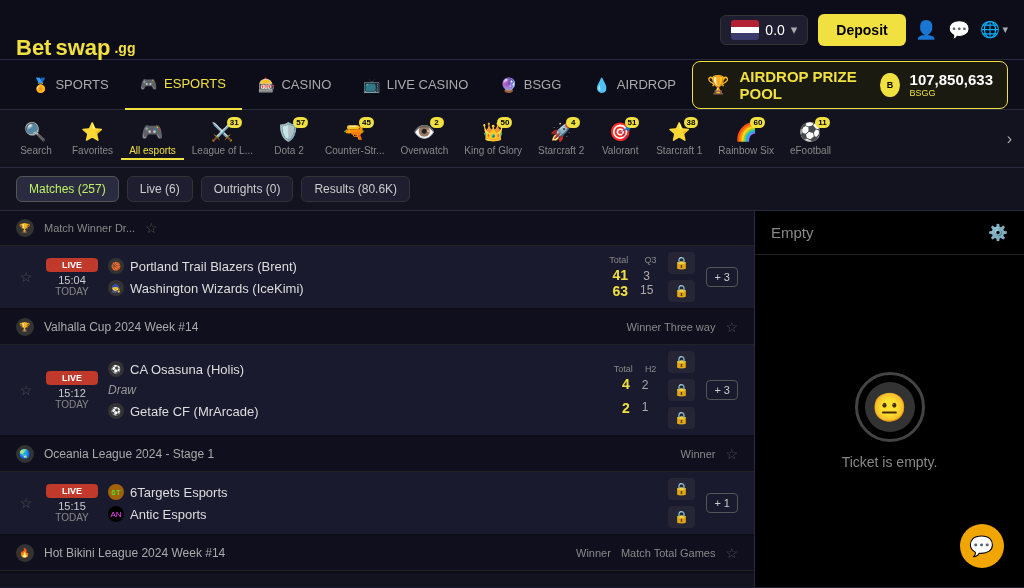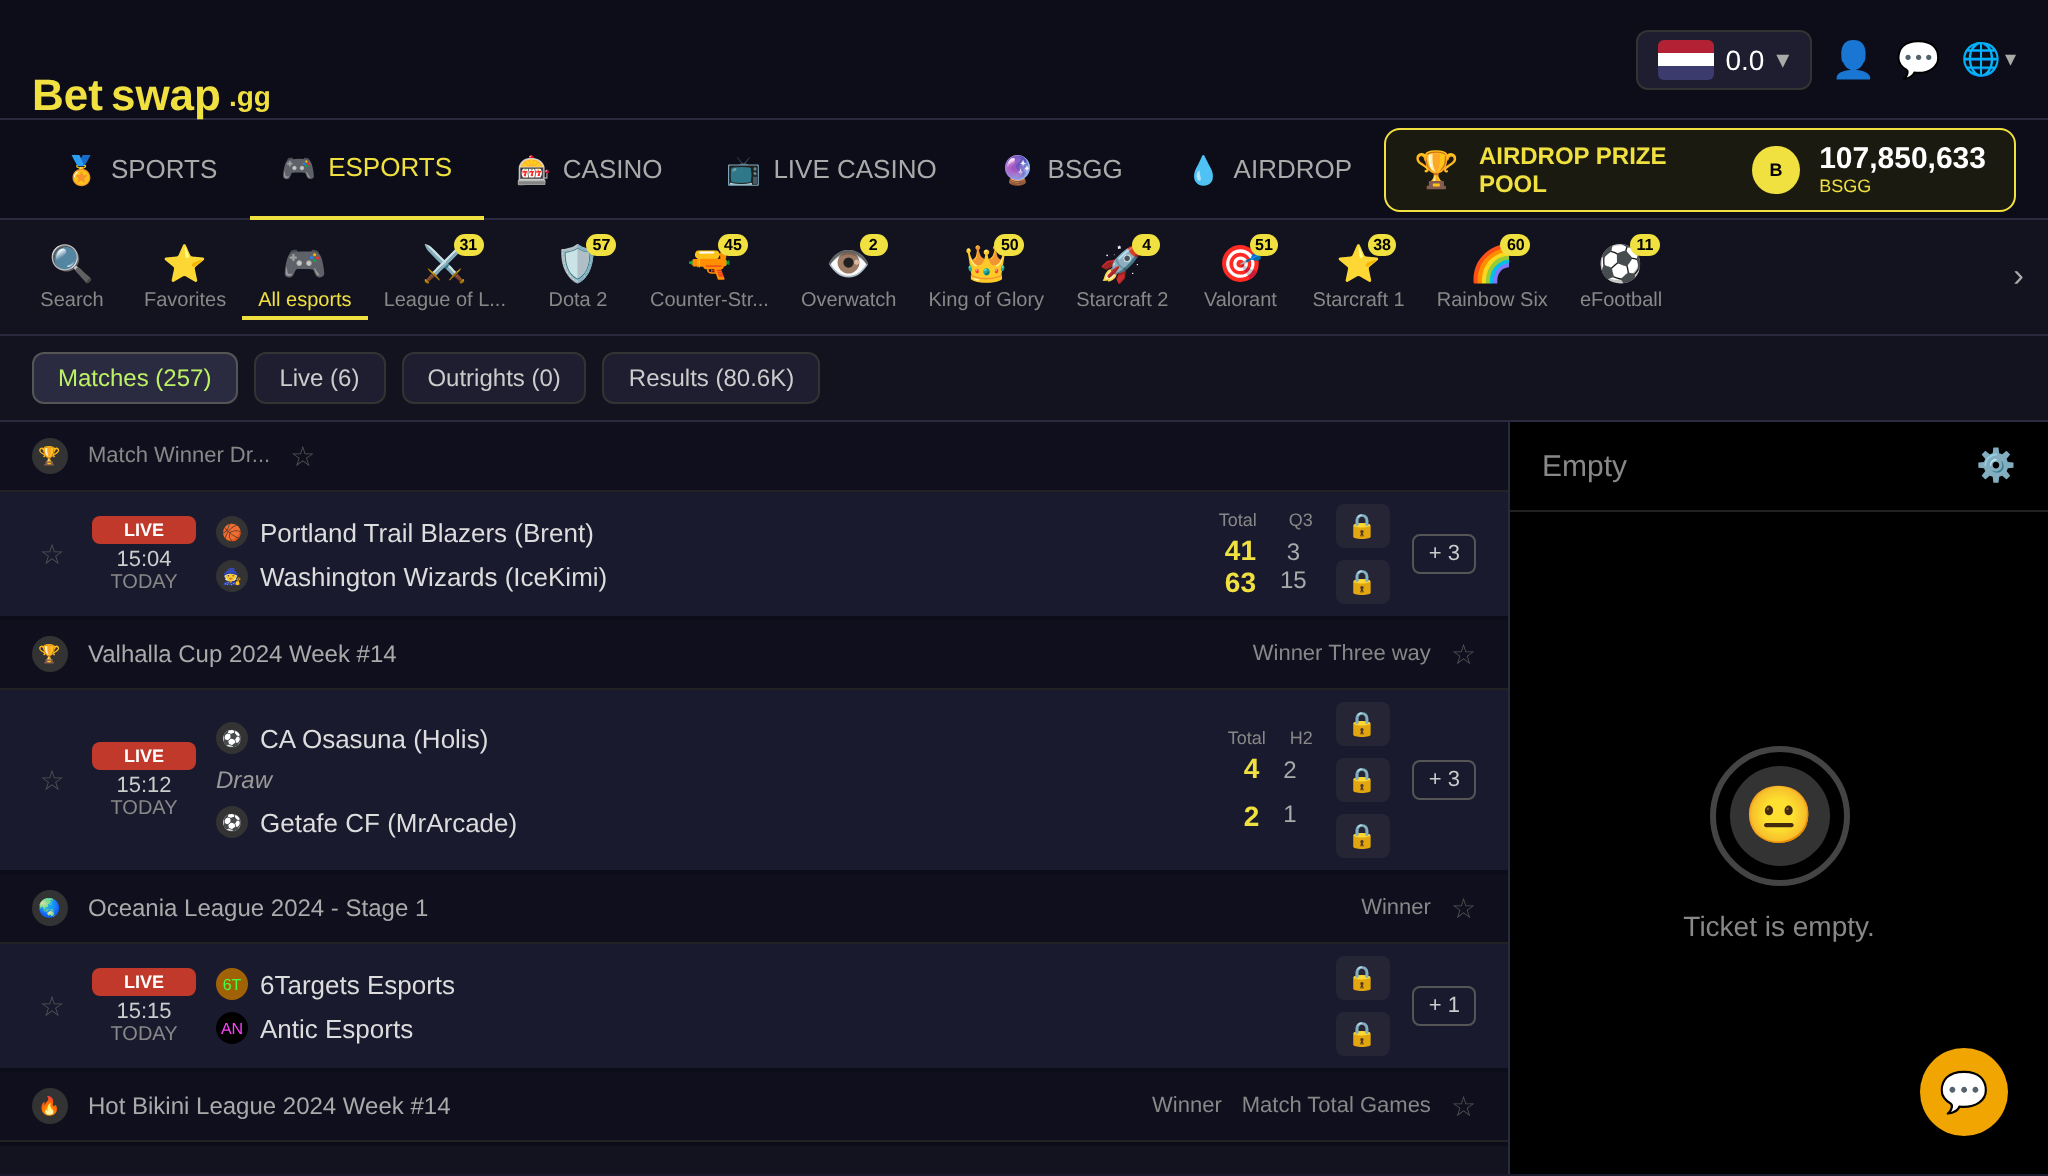--- a/index.html
+++ b/index.html
@@ -19,21 +19,21 @@
     .deposit-btn { background: #f0e040; color: #000; border: none; border-radius: 6px; padding: 8px 18px; font-weight: 700; font-size: 14px; cursor: pointer; }
     .icon-btn { background: none; border: none; color: #aaa; cursor: pointer; font-size: 18px; display: flex; align-items: center; }
     .globe-btn { display: flex; align-items: center; gap: 2px; background: none; border: none; color: #aaa; cursor: pointer; font-size: 16px; }
 
     
     .nav { background: #0d0d1a; height: 50px; display: flex; align-items: center; padding: 0 16px; gap: 0; border-bottom: 1px solid #2a2a3e; position: relative; }
     .nav-item { display: flex; align-items: center; gap: 6px; padding: 0 16px; height: 50px; color: #aaa; cursor: pointer; font-size: 13px; font-weight: 500; white-space: nowrap; }
     .nav-item.active { color: #f0e040; border-bottom: 2px solid #f0e040; }
     .nav-icon { font-size: 14px; }
     .airdrop-banner { margin-left: auto; background: #1a1a10; border: 1px solid #f0e040; border-radius: 8px; display: flex; align-items: center; gap: 10px; padding: 6px 14px; }
-    .airdrop-label { font-size: 12px; color: #f0e040; font-weight: 700; }
+    .airdrop-label { font-size: 15px; color: #f0e040; font-weight: 700; }
     .bsgg-icon { background: #f0e040; border-radius: 50%; width: 24px; height: 24px; display: flex; align-items: center; justify-content: center; color: #000; font-size: 9px; font-weight: 900; }
     .airdrop-val { font-size: 15px; color: #fff; font-weight: 700; }
 
     
     .sports-bar { background: #131320; height: 58px; display: flex; align-items: center; padding: 0 8px; gap: 0; border-bottom: 1px solid #2a2a3e; overflow: hidden; }
     .sport-item { display: flex; flex-direction: column; align-items: center; gap: 2px; padding: 4px 8px; cursor: pointer; min-width: 56px; position: relative; }
     .sport-icon-wrap { position: relative; display: flex; align-items: center; justify-content: center; }
     .sport-badge { position: absolute; top: -4px; right: -8px; background: #f0e040; color: #000; border-radius: 8px; font-size: 8px; font-weight: 700; padding: 1px 3px; min-width: 14px; text-align: center; }
     .sport-name { font-size: 10px; color: #888; white-space: nowrap; }
     .sport-emoji { font-size: 18px; }
@@ -104,20 +104,21 @@
       <span style="color:#f0e040;">swap</span>
       <span class="gg">.gg</span>
   </div>
   <div class="header-spacer"></div>
   <div class="header-right">
     <div class="flag-balance">
       <div class="flag"></div>
       <span class="balance-val">0.0</span>
       <span class="balance-dropdown">▾</span>
     </div>
+    <button class="deposit-btn">Deposit</button>
     <button class="icon-btn">👤</button>
     <button class="icon-btn">💬</button>
     <button class="globe-btn">🌐 <span style="font-size:11px;">▾</span></button>
   </div>
 </div>
 
 <div class="nav">
   <div class="nav-item">
     <span class="nav-icon">🏅</span>
     <span>SPORTS</span>

